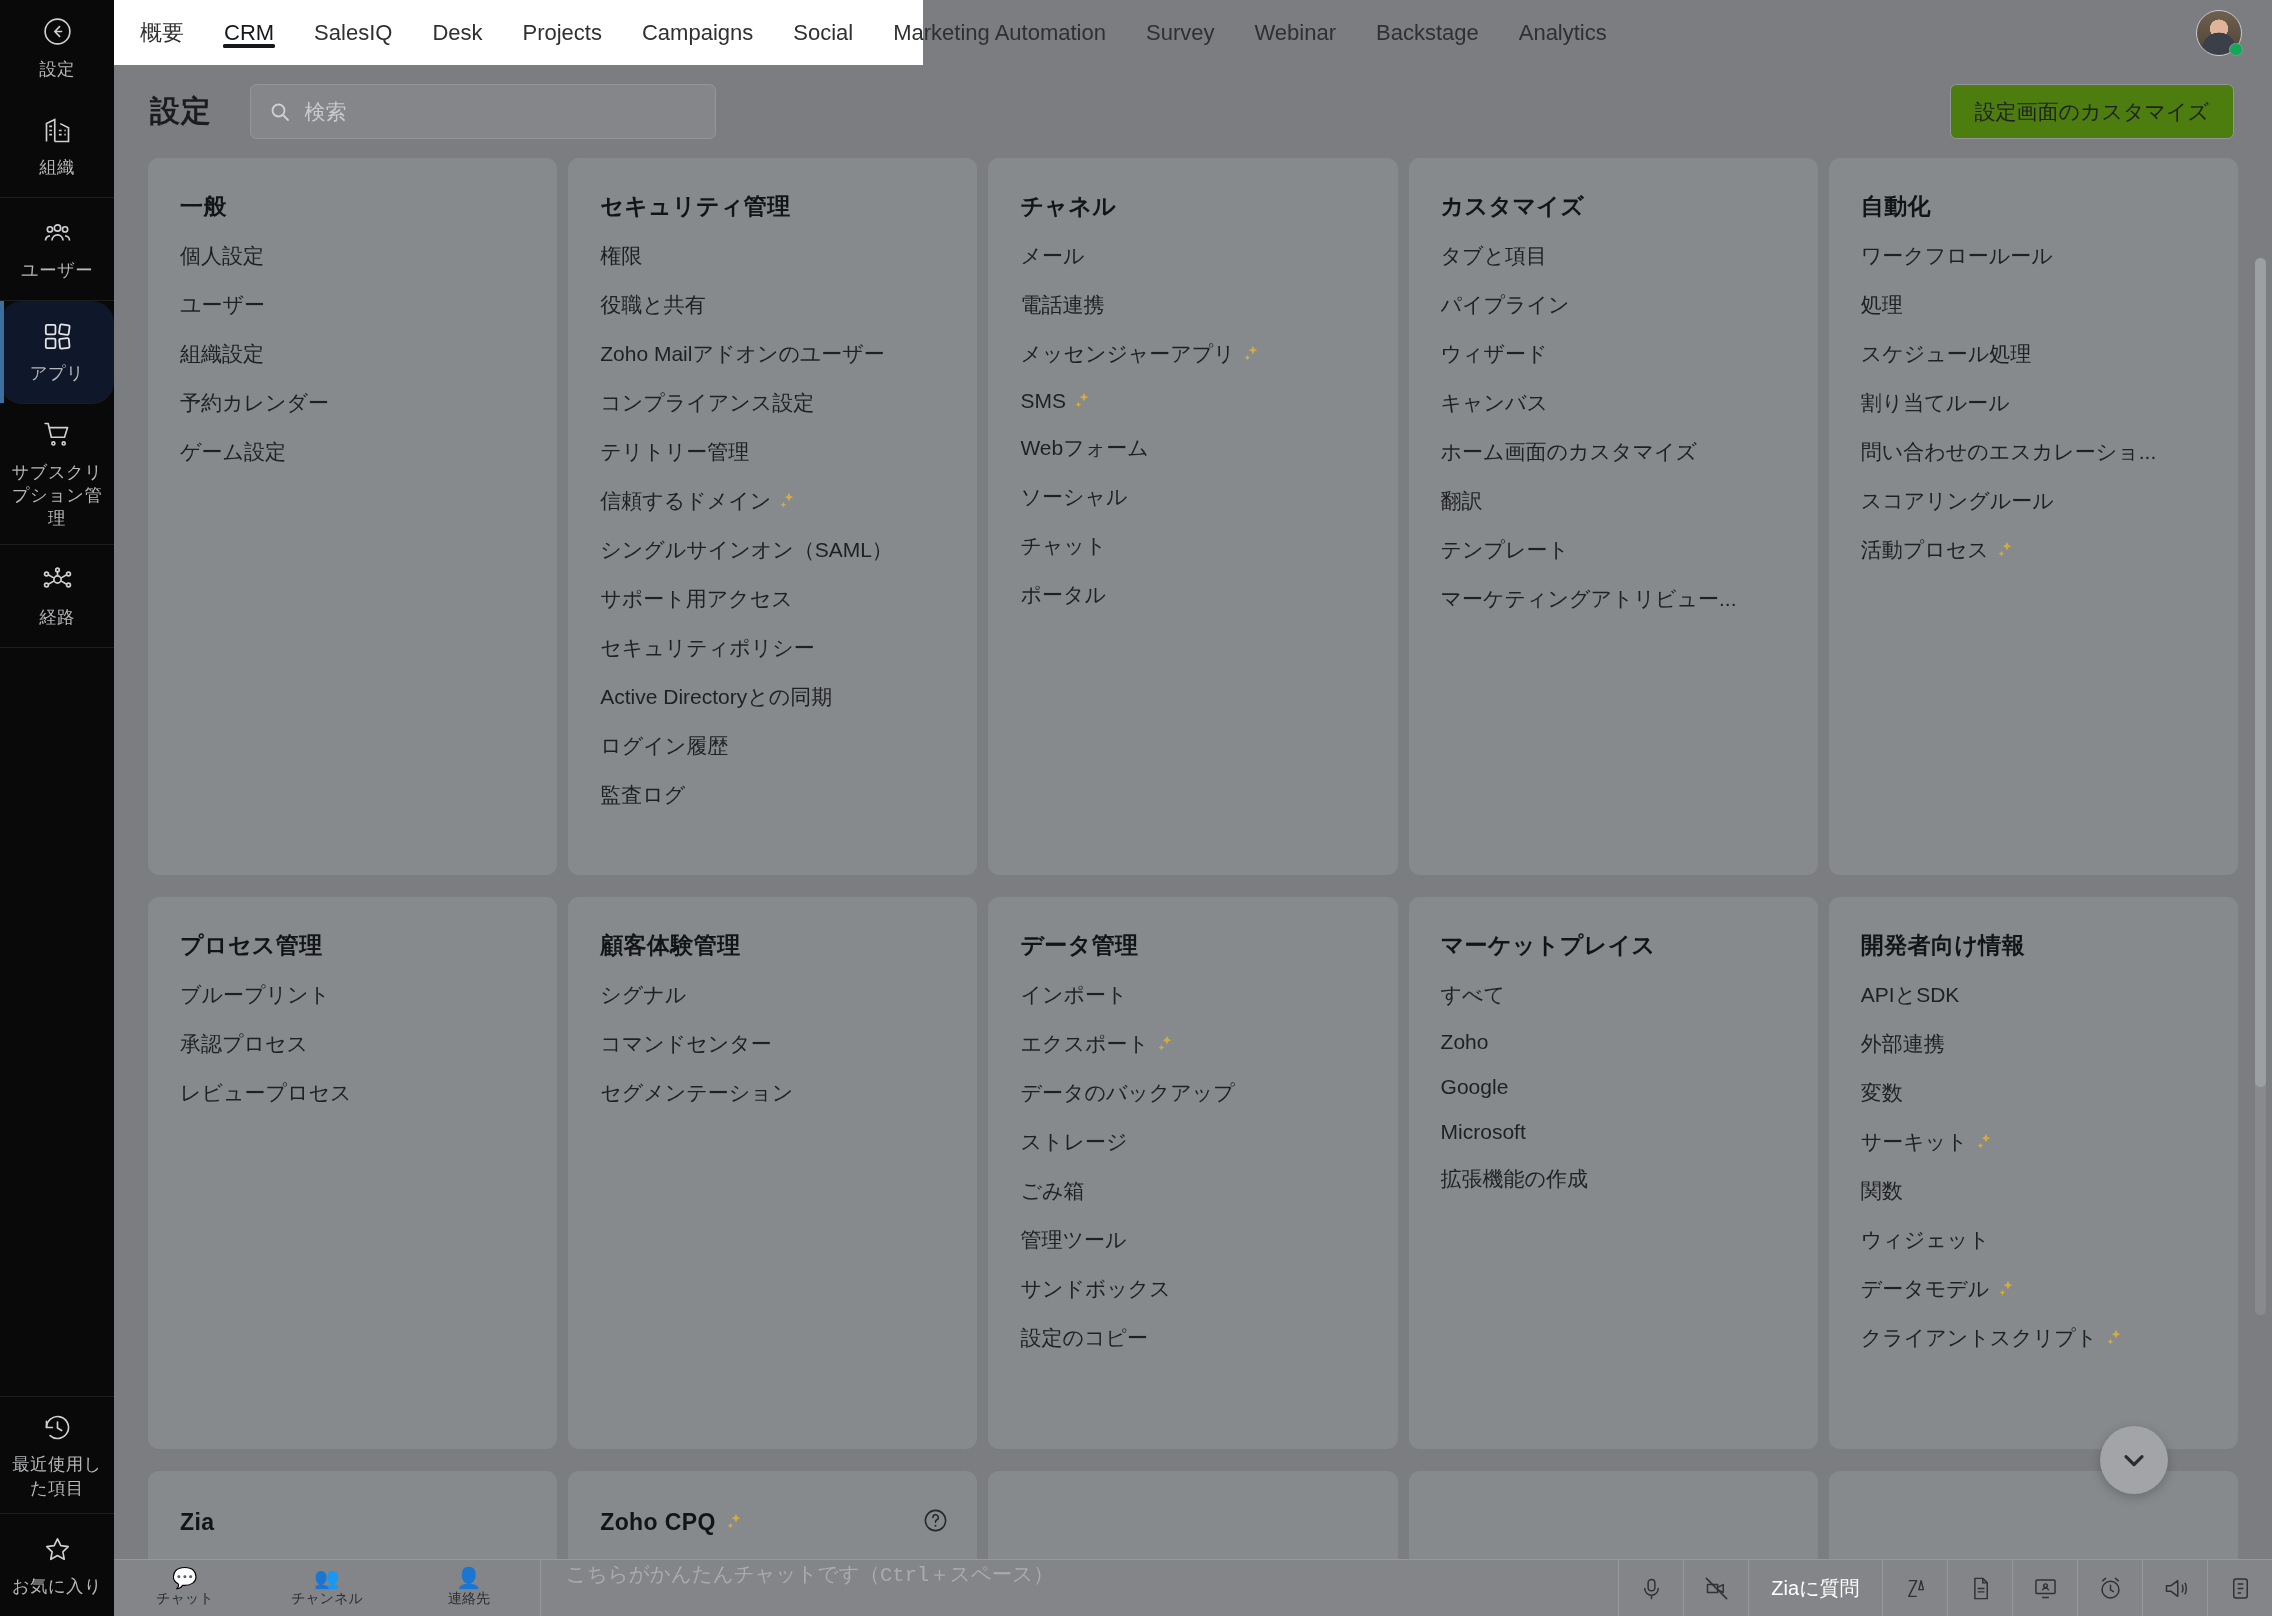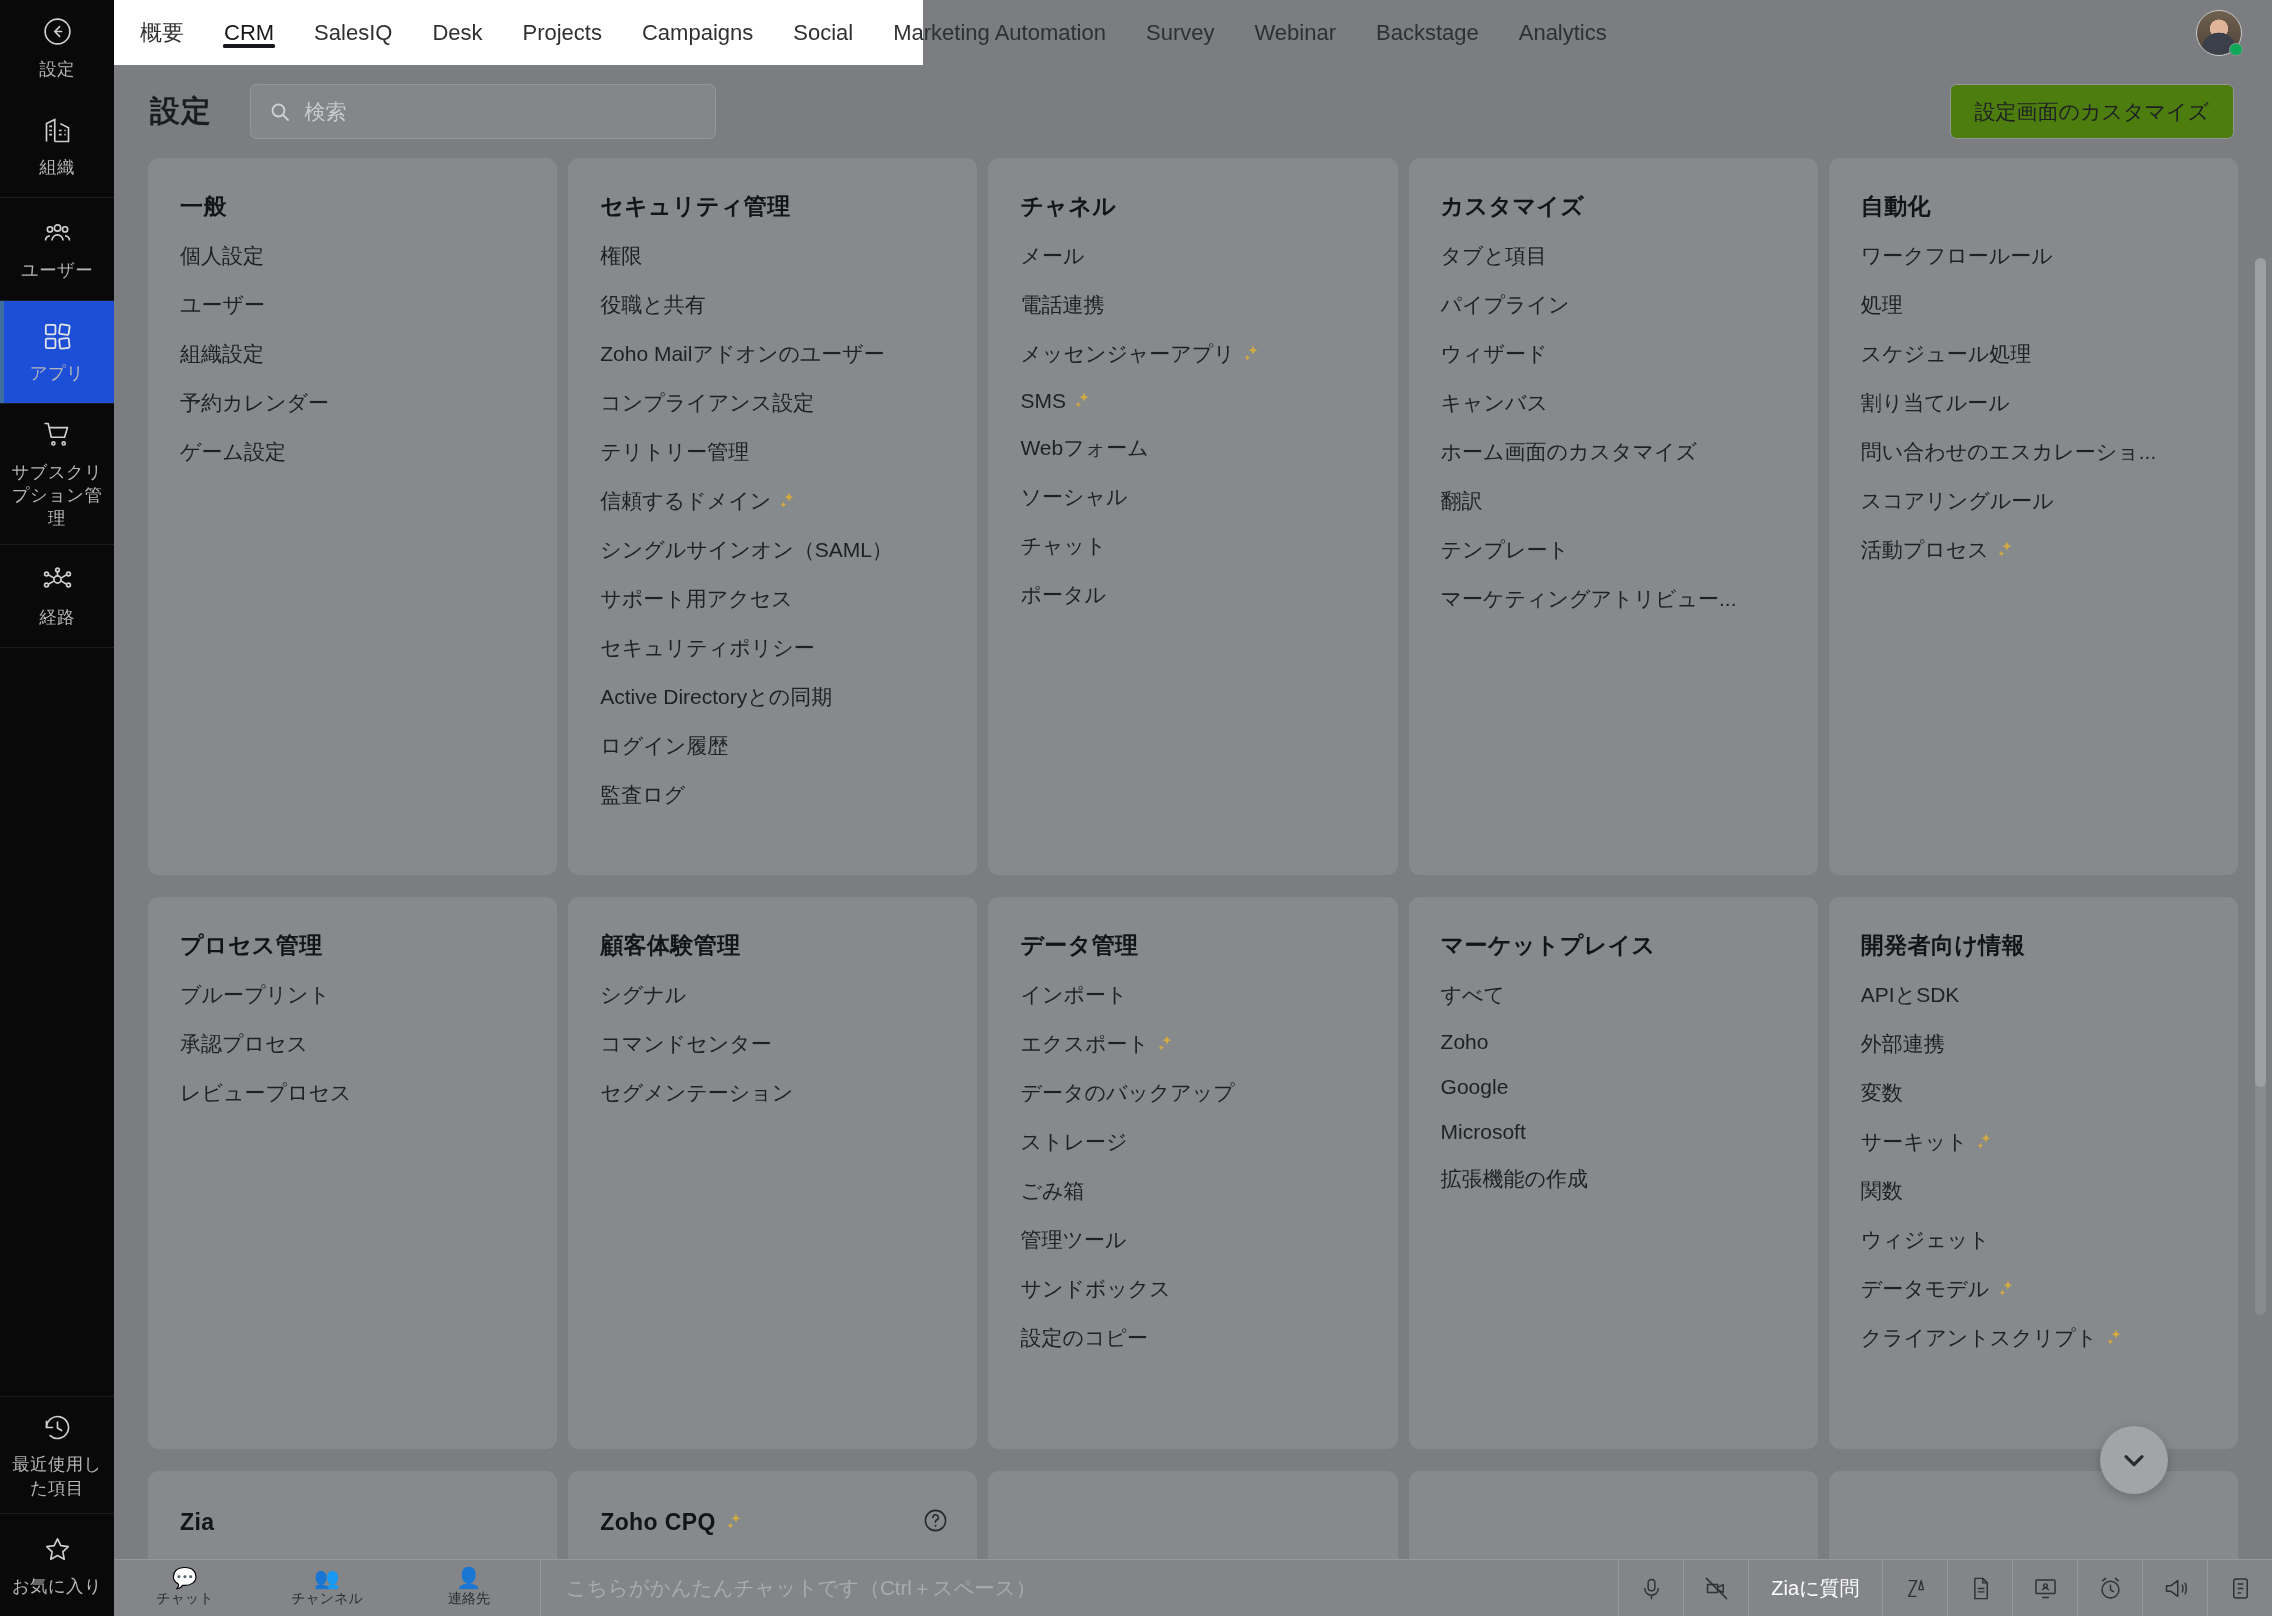--- a/index.html
+++ b/index.html
@@ -19,21 +19,21 @@
     background: #090909; z-index: 40;
     display: flex; flex-direction: column; align-items: center;
   }
   .rail-item {
     width: 114px; min-height: 103px; padding: 14px 4.7px 12.6px;
     display: flex; flex-direction: column; align-items: center; justify-content: center;
     gap: 9.5px; cursor: pointer; position: relative;
     border-bottom: 0.8px solid #1d1d1e;
   }
   .rail-item.top { min-height: 95px; border-bottom: none; }
-  .rail-item.active { background: #1d4ed8; }
+  .rail-item.active { background: #0f172a; border-radius: 22px; }
   .rail-item.active::before {
     content: ""; position: absolute; left: 0; top: 0; bottom: 0; width: 4px; background: #3d6f9e;
   }
   .rail-label {
     color: #b6b7b9; font-size: 17.4px; line-height: 1.35; text-align: center; letter-spacing: 0.4px;
   }
   .rail-ico { width: 33px; height: 33px; display:block; }
   .rail-ico svg { width: 33px; height: 33px; display:block; }
   .rail-spacer { flex: 1 1 auto; }
   .rail-bottom { width: 114px; }
@@ -166,22 +166,22 @@
   }
   .chat-left { display: flex; align-items: stretch; }
   .chat-tool {
     width: 142px; display: flex; flex-direction: column; align-items: center; justify-content: center;
     gap: 2.4px; cursor: pointer;
   }
   .chat-tool .gl { font-size: 20.5px; line-height: 1; color: #303234; }
   .chat-tool .lb { font-size: 14px; color: #2c2e31; }
   .chat-divider { width: 0.8px; background: #96989b; }
   .chat-input {
-    flex: 1 1 auto; display: flex; align-items: center; padding-left: 25px;
-    font-size: 20.5px; color: #a9abad; cursor: text;
+    flex: 1 1 auto; display: flex; padding-left: 25px;
+    font-size: 20.5px; color: #a9abad; cursor: text; font-family: Liberation Mono, monospace;
   }
   .chat-right { display: flex; align-items: stretch; }
   .chat-ico {
     width: 65px; display: flex; align-items: center; justify-content: center;
     border-left: 0.8px solid #96989b; cursor: pointer;
   }
   .chat-ico svg { display: block; width: 27px; height: 27px; }
   .chat-ico.wide { width: 134px; font-size: 20px; color: #ffffff; justify-content: center; }
 
   

